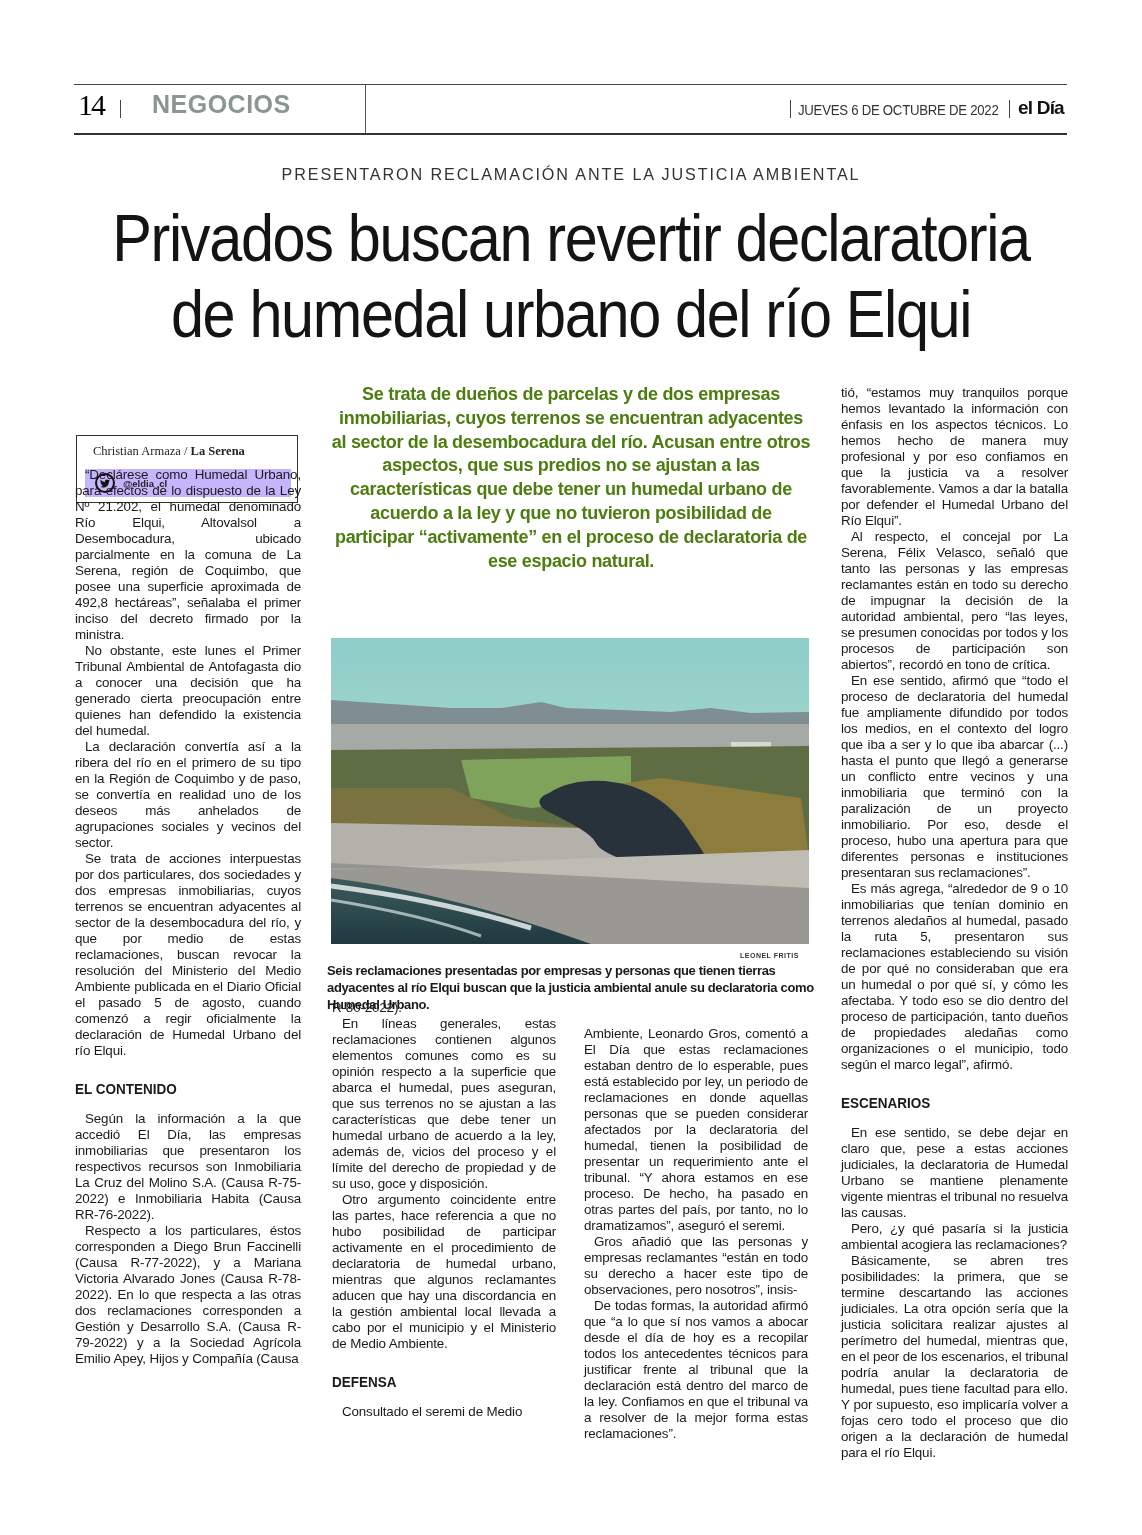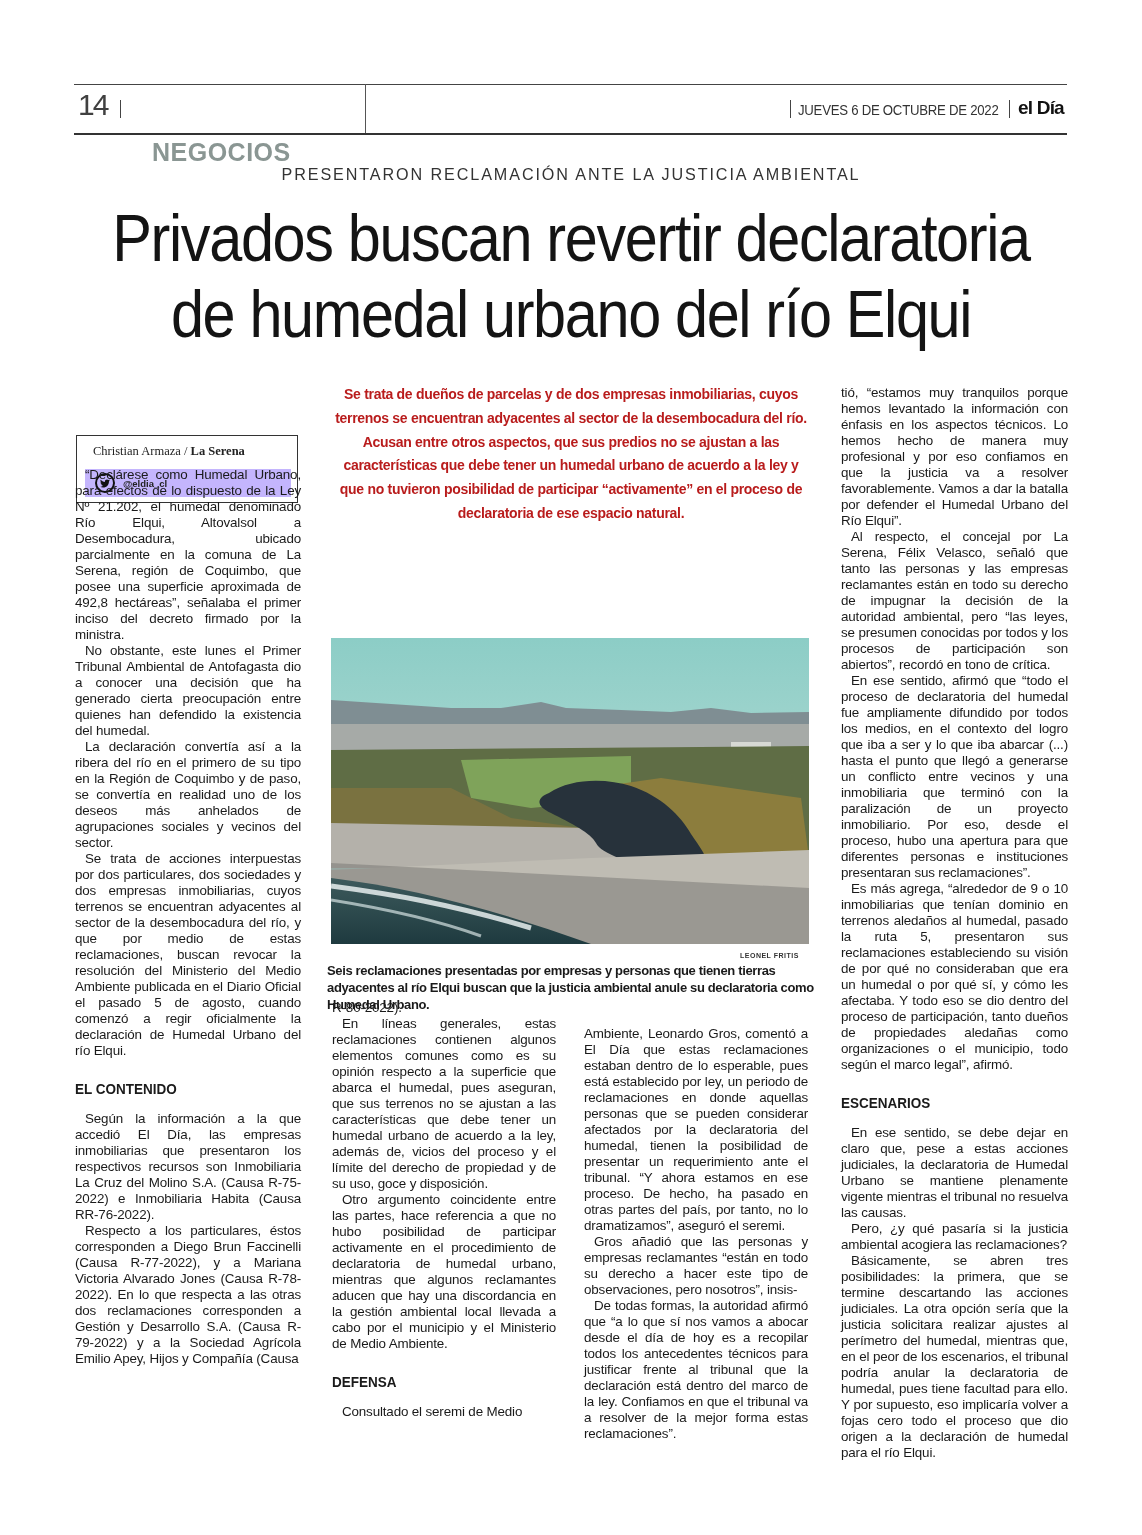--- a/index.html
+++ b/index.html
@@ -3,23 +3,23 @@
 <meta charset="utf-8">
 <style>
   html, body { margin:0; padding:0; background:#ffffff; }
   body { width:1142px; height:1535px; position:relative; overflow:hidden; color:#1a1a1a;
          font-family:"Liberation Sans", sans-serif; }
   .abs { position:absolute; }
   
   .hdr-top { left:74px; top:84px; width:993px; height:1px; background:#444; }
   .hdr-bot { left:74px; top:133px; width:993px; height:2px; background:#333; }
   .hdr-vline { left:365px; top:84px; width:1px; height:50px; background:#555; }
-  .page-num { left:78px; top:88px; font-family:Liberation Sans, sans-serif; font-size:30px; letter-spacing:-2px; color:#404040; }
+  .page-num { left:78px; top:88px; font-family:Liberation Serif, serif; font-size:30px; letter-spacing:-2px; color:#000000; }
   .sep1 { left:120px; top:100px; width:1px; height:18px; background:#444; }
-  .section { left:152px; top:90px; font-size:25px; font-weight:bold; color:#8a9693; letter-spacing:0.5px;margin-top:48px; }
+  .section { left:152px; top:90px; font-size:25px; font-weight:bold; color:#8a9693; letter-spacing:0.5px; }
   .date-sep { left:790px; top:100px; width:1px; height:18px; background:#444; }
   .date { left:798px; top:101px; font-family:"Liberation Sans Narrow","Liberation Sans", sans-serif; font-size:15px; color:#333; transform:scaleX(0.88); transform-origin:left; letter-spacing:-0.3px; }
   .date-sep2 { left:1009px; top:100px; width:1px; height:18px; background:#444; }
   .logo { left:1018px; top:97px; font-size:19px; font-weight:bold; color:#111; letter-spacing:-0.8px; }
   
   .kicker { left:0; width:1142px; top:165px; text-align:center; font-size:17px; letter-spacing:2px; color:#333; transform:scaleX(0.95); }
   .headline { left:40px; width:1062px; top:200px; text-align:center; font-size:66px; line-height:76px; font-weight:normal; color:#141414; letter-spacing:-1.5px; transform:scaleX(0.9); transform-origin:center; }
   
   .byline { left:76px; top:387px; width:222px; height:68px; border:1.5px solid #333; box-sizing:border-box;margin-top:48px; }
   .byline-name { position:absolute; left:16px; top:8px; font-family:"Liberation Serif", serif; font-size:12.5px; color:#222; }
@@ -30,21 +30,21 @@
   
   .col { font-size:13.4px; line-height:16px; color:#1a1a1a; text-align:justify; letter-spacing:-0.15px; }
   .col p { margin:0; text-indent:10px; }
   .col p.noind { text-indent:0; }
   .col h3 { margin:22px 0 14px 0; font-size:15px; font-weight:bold; letter-spacing:0; transform:scaleX(0.9); transform-origin:left; }
   .col1 { left:75px; top:467px; width:226px; }
   .col2 { left:332px; top:1000px; width:224px; }
   .col3 { left:584px; top:1026px; width:224px; }
   .col4 { left:841px; top:385px; width:227px; }
   
-  .deck { left:330px; top:383px; width:482px; text-align:center; font-size:14px; line-height:23.8px; font-weight:bold; color:#b91c1c; letter-spacing:-0.3px; }
+  .deck { left:330px; top:383px; width:482px; text-align:center; font-size:18px; line-height:23.8px; font-weight:bold; color:#4d7c0f; letter-spacing:-0.3px; }
   
   .photo { left:331px; top:638px; width:478px; height:306px; overflow:hidden; background:#8fc5bf; }
   .credit { left:740px; top:952px; font-size:7px; font-weight:bold; color:#333; letter-spacing:0.5px; }
   .caption { left:327px; top:962px; width:490px; font-size:13px; line-height:17px; font-weight:bold; color:#1a1a1a; letter-spacing:-0.35px; }
 </style>
 </head>
 <body>
 
 <div class="abs hdr-top"></div>
 <div class="abs page-num">14</div>

